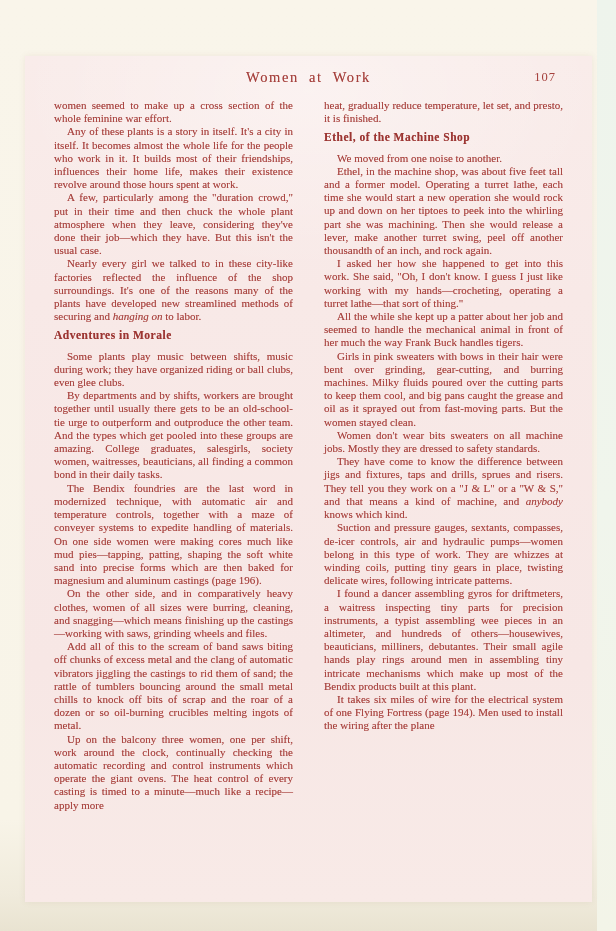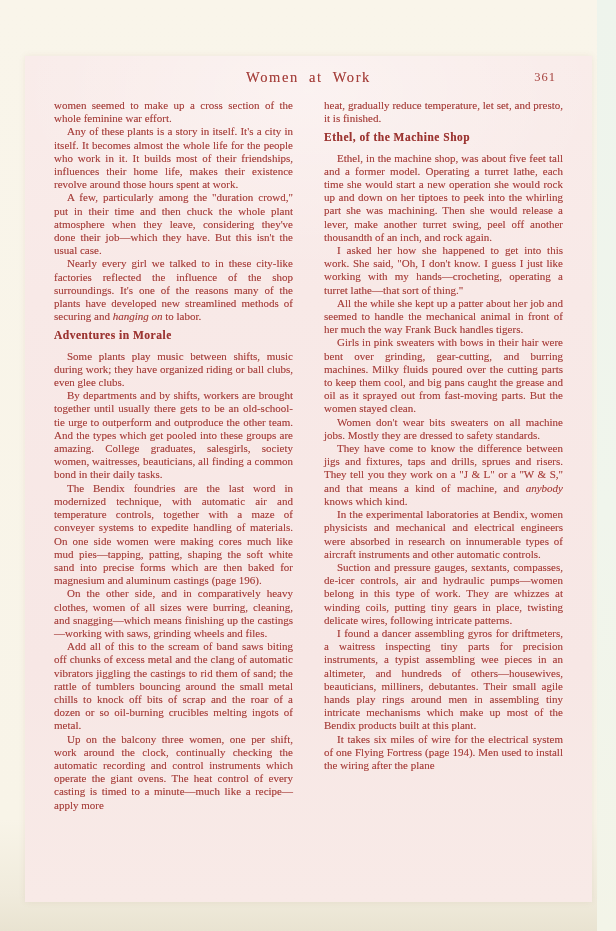--- a/index.html
+++ b/index.html
@@ -83,47 +83,47 @@
 </head>
 <body>
 
 <div class="scan">
   <div class="edge-strip"></div>
 
   <div class="page">
 
     <div class="page-header">
       <div class="page-title">Women at Work</div>
-      <div class="page-number">361</div>
+      <div class="page-number">107</div>
     </div>
 
     <div class="cols">
       <div class="col">
           <p class="para"><span class="">women seemed to make up a cross section of the whole feminine war effort.</span></p>
           <p class="para indent"><span class="">Any of these plants is a story in itself.  It's a city in itself.  It becomes almost the whole life for the people who work in it.  It builds most of their friendships, influences their home life, makes their existence revolve around those hours spent at work.</span></p>
           <p class="para indent"><span class="">A few, particularly among the "duration crowd," put in their time and then chuck the whole plant atmosphere when they leave, considering they've done their job—which they have.  But this isn't the usual case.</span></p>
           <p class="para indent"><span class="">Nearly every girl we talked to in these city-like factories reflected the influence of the shop surroundings.  It's one of the reasons many of the plants have developed new streamlined methods of securing and </span><span class="italic">hanging on</span><span class=""> to labor.</span></p>
           <h3 class="col-heading">Adventures in Morale</h3>
           <p class="para indent"><span class="">Some plants play music between shifts, music during work; they have organized riding or ball clubs, even glee clubs.</span></p>
           <p class="para indent"><span class="">By departments and by shifts, workers are brought together until usually there gets to be an old-school-tie urge to outperform and outproduce the other team.  And the types which get pooled into these groups are amazing.  College graduates, salesgirls, society women, waitresses, beauticians, all finding a common bond in their daily tasks.</span></p>
           <p class="para indent"><span class="">The Bendix foundries are the last word in modernized technique, with automatic air and temperature controls, together with a maze of conveyer systems to expedite handling of materials.  On one side women were making cores much like mud pies—tapping, patting, shaping the soft white sand into precise forms which are then baked for magnesium and aluminum castings (page 196).</span></p>
           <p class="para indent"><span class="">On the other side, and in comparatively heavy clothes, women of all sizes were burring, cleaning, and snagging—which means finishing up the castings—working with saws, grinding wheels and files.</span></p>
           <p class="para indent"><span class="">Add all of this to the scream of band saws biting off chunks of excess metal and the clang of automatic vibrators jiggling the castings to rid them of sand; the rattle of tumblers bouncing around the small metal chills to knock off bits of scrap and the roar of a dozen or so oil-burning crucibles melting ingots of metal.</span></p>
           <p class="para indent"><span class="">Up on the balcony three women, one per shift, work around the clock, continually checking the automatic recording and control instruments which operate the giant ovens.  The heat control of every casting is timed to a minute—much like a recipe—apply more</span></p>
         </div>
       <div class="col">
           <p class="para"><span class="">heat, gradually reduce temperature, let set, and presto, it is finished.</span></p>
           <h3 class="col-heading">Ethel, of the Machine Shop</h3>
+          <p class="para indent"><span class="">We moved from one noise to another.</span></p>
           <p class="para indent"><span class="">Ethel, in the machine shop, was about five feet tall and a former model.  Operating a turret lathe, each time she would start a new operation she would rock up and down on her tiptoes to peek into the whirling part she was machining.  Then she would release a lever, make another turret swing, peel off another thousandth of an inch, and rock again.</span></p>
           <p class="para indent"><span class="">I asked her how she happened to get into this work.  She said, "Oh, I don't know.  I guess I just like working with my hands—crocheting, operating a turret lathe—that sort of thing."</span></p>
           <p class="para indent"><span class="">All the while she kept up a patter about her job and seemed to handle the mechanical animal in front of her much the way Frank Buck handles tigers.</span></p>
           <p class="para indent"><span class="">Girls in pink sweaters with bows in their hair were bent over grinding, gear-cutting, and burring machines.  Milky fluids poured over the cutting parts to keep them cool, and big pans caught the grease and oil as it sprayed out from fast-moving parts.  But the women stayed clean.</span></p>
           <p class="para indent"><span class="">Women don't wear bits sweaters on all machine jobs.  Mostly they are dressed to safety standards.</span></p>
           <p class="para indent"><span class="">They have come to know the difference between jigs and fixtures, taps and drills, sprues and risers.  They tell you they work on a "J &amp; L" or a "W &amp; S," and that means a kind of machine, and </span><span class="italic">anybody</span><span class=""> knows which kind.</span></p>
-          <p class="para indent"><span class="">In the experimental laboratories at Bendix, women physicists and mechanical and electrical engineers were absorbed in research on innumerable types of aircraft instruments and other automatic controls.</span></p>
           <p class="para indent"><span class="">Suction and pressure gauges, sextants, compasses, de-icer controls, air and hydraulic pumps—women belong in this type of work.  They are whizzes at winding coils, putting tiny gears in place, twisting delicate wires, following intricate patterns.</span></p>
           <p class="para indent"><span class="">I found a dancer assembling gyros for driftmeters, a waitress inspecting tiny parts for precision instruments, a typist assembling wee pieces in an altimeter, and hundreds of others—housewives, beauticians, milliners, debutantes.  Their small agile hands play rings around men in assembling tiny intricate mechanisms which make up most of the Bendix products built at this plant.</span></p>
           <p class="para indent"><span class="">It takes six miles of wire for the electrical system of one Flying Fortress (page 194).  Men used to install the wiring after the plane</span></p>
         </div>
     </div>
 
   </div>
 </div>
 
 </body></html>

